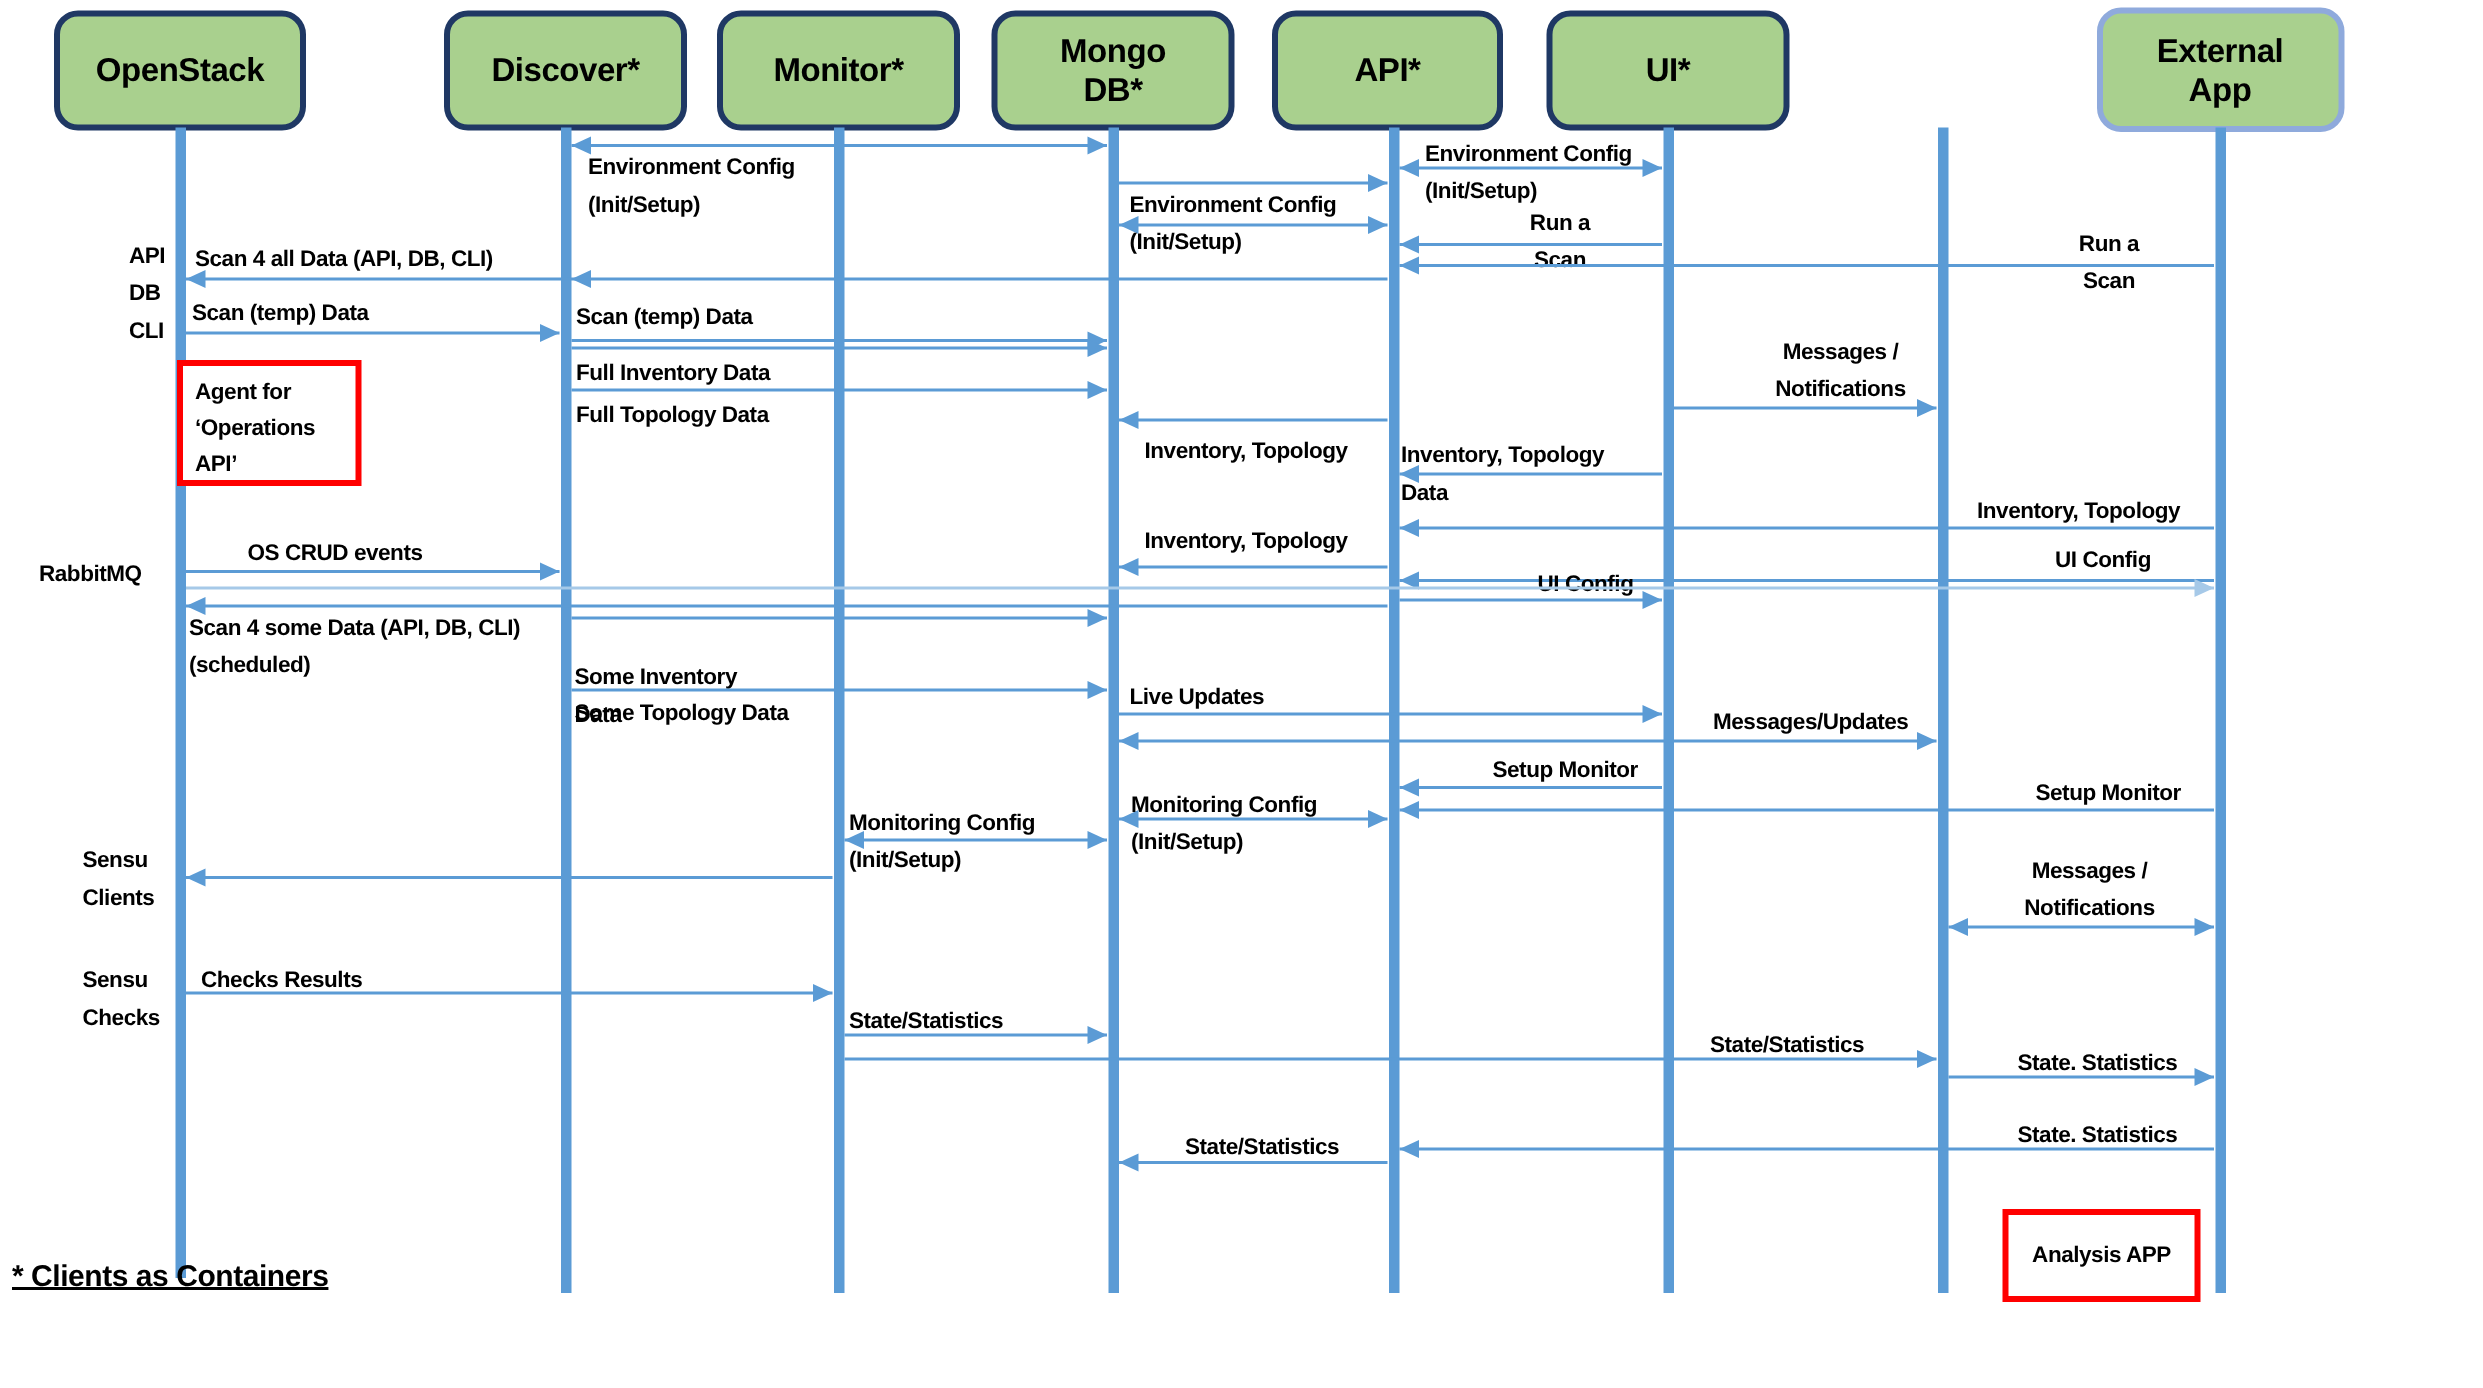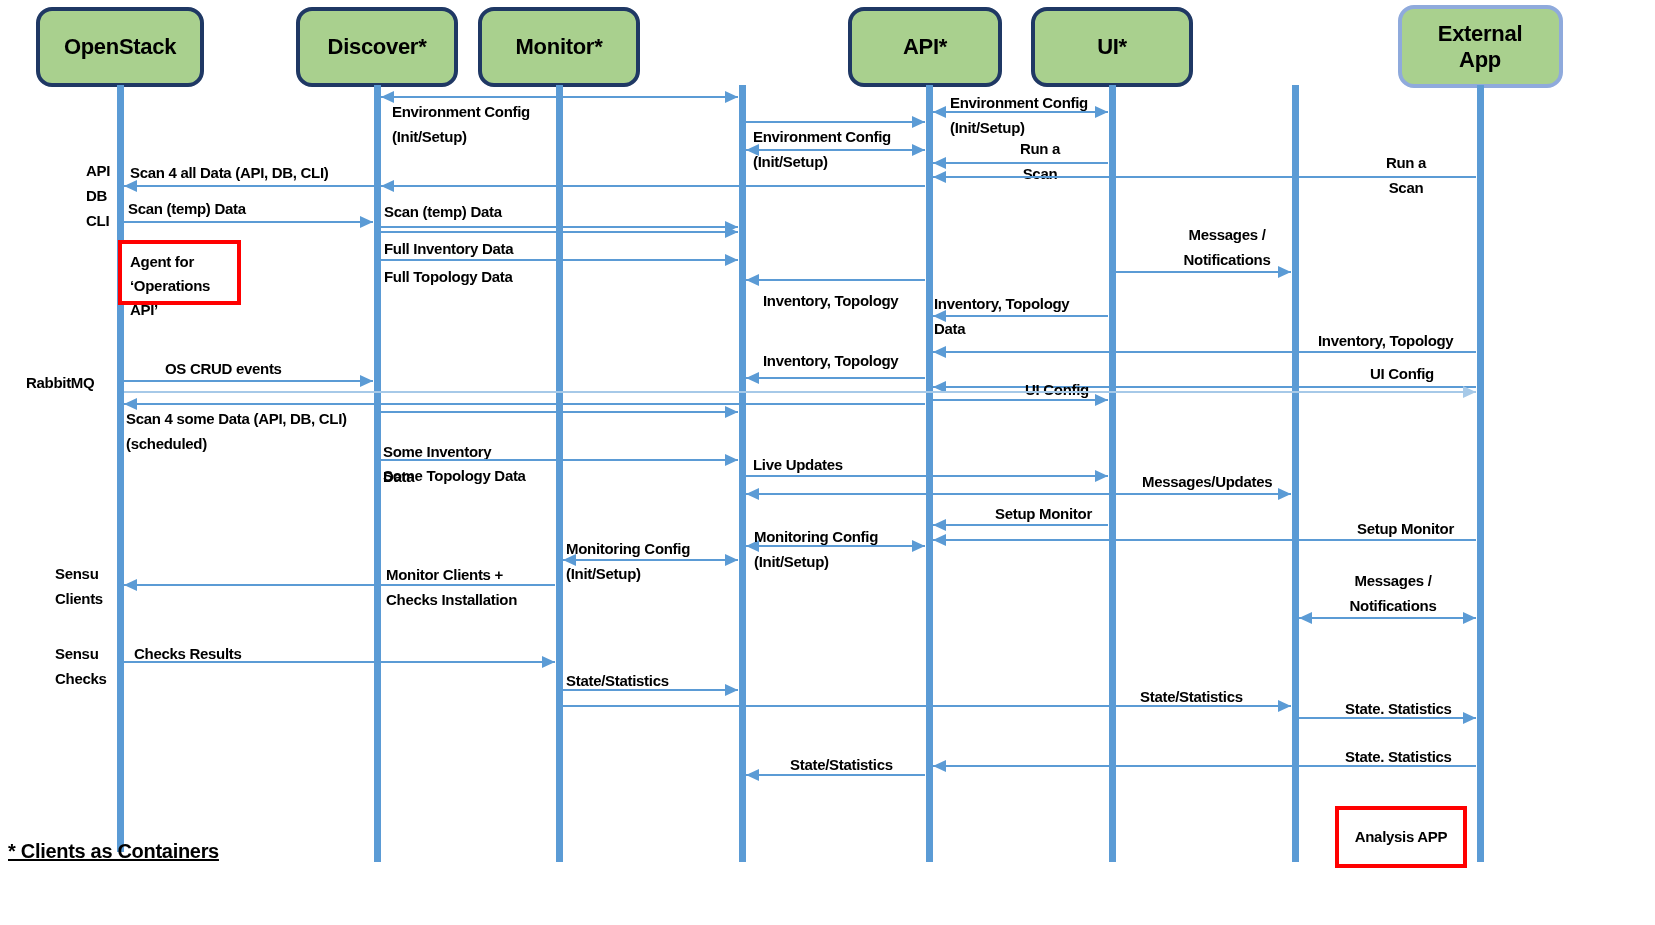--- a/index.html
+++ b/index.html
@@ -52,20 +52,24 @@
     </div>
     <div class="lifeline" style="left: 116.5px; top: 85px; height: 767px;"></div>
     <div class="actor-box" style="left: 296px; top: 7px; width: 162px; height: 80px;">
       <div class="actor-label">Discover*</div>
     </div>
     <div class="lifeline" style="left: 373.5px; top: 85px; height: 777px;"></div>
     <div class="actor-box" style="left: 478px; top: 7px; width: 162px; height: 80px;">
       <div class="actor-label">Monitor*</div>
     </div>
     <div class="lifeline" style="left: 555.5px; top: 85px; height: 777px;"></div>
+    <div class="actor-box" style="left: 661px; top: 7px; width: 162px; height: 80px;">
+      <div class="actor-label">Mongo
+DB*</div>
+    </div>
     <div class="lifeline" style="left: 738.5px; top: 85px; height: 777px;"></div>
     <div class="actor-box" style="left: 848px; top: 7px; width: 154px; height: 80px;">
       <div class="actor-label">API*</div>
     </div>
     <div class="lifeline" style="left: 925.5px; top: 85px; height: 777px;"></div>
     <div class="actor-box" style="left: 1031px; top: 7px; width: 162px; height: 80px;">
       <div class="actor-label">UI*</div>
     </div>
     <div class="lifeline" style="left: 1108.5px; top: 85px; height: 777px;"></div>
     <div class="lifeline" style="left: 1291.5px; top: 85px; height: 777px;"></div>
@@ -172,22 +176,20 @@
     <div class="head right" style="top: 540px; left: 912px;"></div>
     <div class="msg-label" style="left: 754px; top: 524px;">Monitoring Config
 (Init/Setup)</div>
     <div class="msg-line" style="left: 563px; width: 175px; top: 559px;"></div>
     <div class="head left" style="top: 554px; left: 563px;"></div>
     <div class="head right" style="top: 554px; left: 725px;"></div>
     <div class="msg-label" style="left: 566px; top: 536px;">Monitoring Config
 (Init/Setup)</div>
     <div class="msg-line" style="left: 124px; width: 431px; top: 584px;"></div>
     <div class="head left" style="top: 579px; left: 124px;"></div>
-    <div class="msg-label" style="left: 386px; top: 562px;">Monitor Clients +
-Checks Installation</div>
     <div class="msg-line" style="left: 1299px; width: 177px; top: 617px;"></div>
     <div class="head left" style="top: 612px; left: 1299px;"></div>
     <div class="head right" style="top: 612px; left: 1463px;"></div>
     <div class="msg-label centered" style="left: 1393px; top: 568px;">Messages /
 Notifications</div>
     <div class="msg-line" style="left: 124px; width: 431px; top: 661px;"></div>
     <div class="head right" style="top: 656px; left: 542px;"></div>
     <div class="msg-label" style="left: 134px; top: 641px;">Checks Results</div>
     <div class="msg-line" style="left: 563px; width: 175px; top: 689px;"></div>
     <div class="head right" style="top: 684px; left: 725px;"></div>
@@ -205,18 +207,18 @@
     <div class="head left" style="top: 769px; left: 746px;"></div>
     <div class="msg-label" style="left: 790px; top: 752px;">State/Statistics</div>
     <div class="side-label" style="left: 62px; top: 158px; margin-left: 24px;">API
 DB
 CLI</div>
     <div class="side-label" style="left: 26px; top: 370px;">RabbitMQ</div>
     <div class="side-label" style="left: 55px; top: 561px;">Sensu
 Clients</div>
     <div class="side-label" style="left: 55px; top: 641px;">Sensu
 Checks</div>
-    <div class="note" style="left: 118px; top: 240px; width: 123px; height: 65px;">Agent for
+    <div class="note" style="left: 118px; top: 240px; width: 123px; height: 84px;">Agent for
 ‘Operations
 API’</div>
     <div class="note center" style="left: 1335px; top: 806px; width: 132px; height: 62px;">Analysis APP</div>
     <div class="footnote" style="left: 8px; top: 840px;">* Clients as Containers</div>
   </div>
 
 </body></html>

